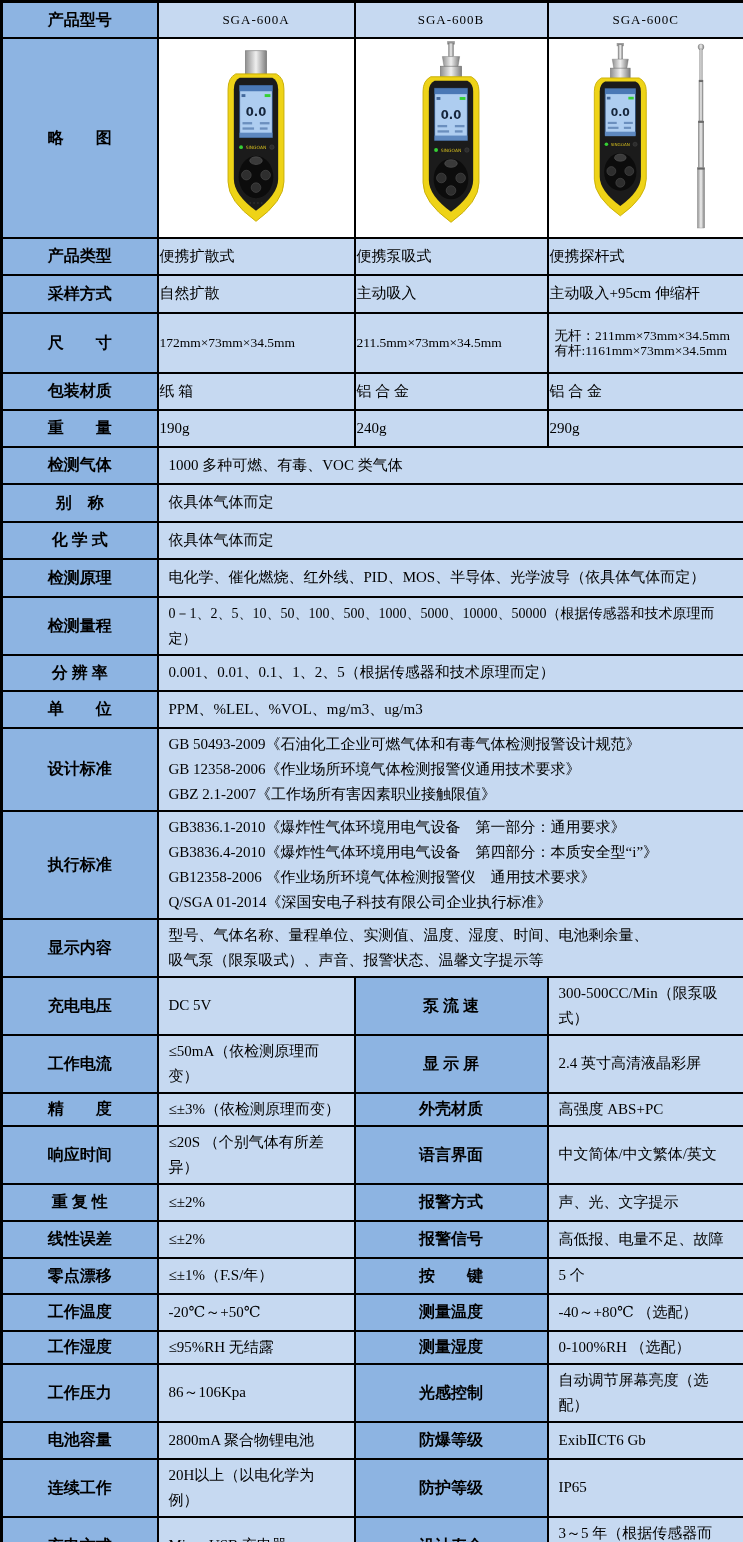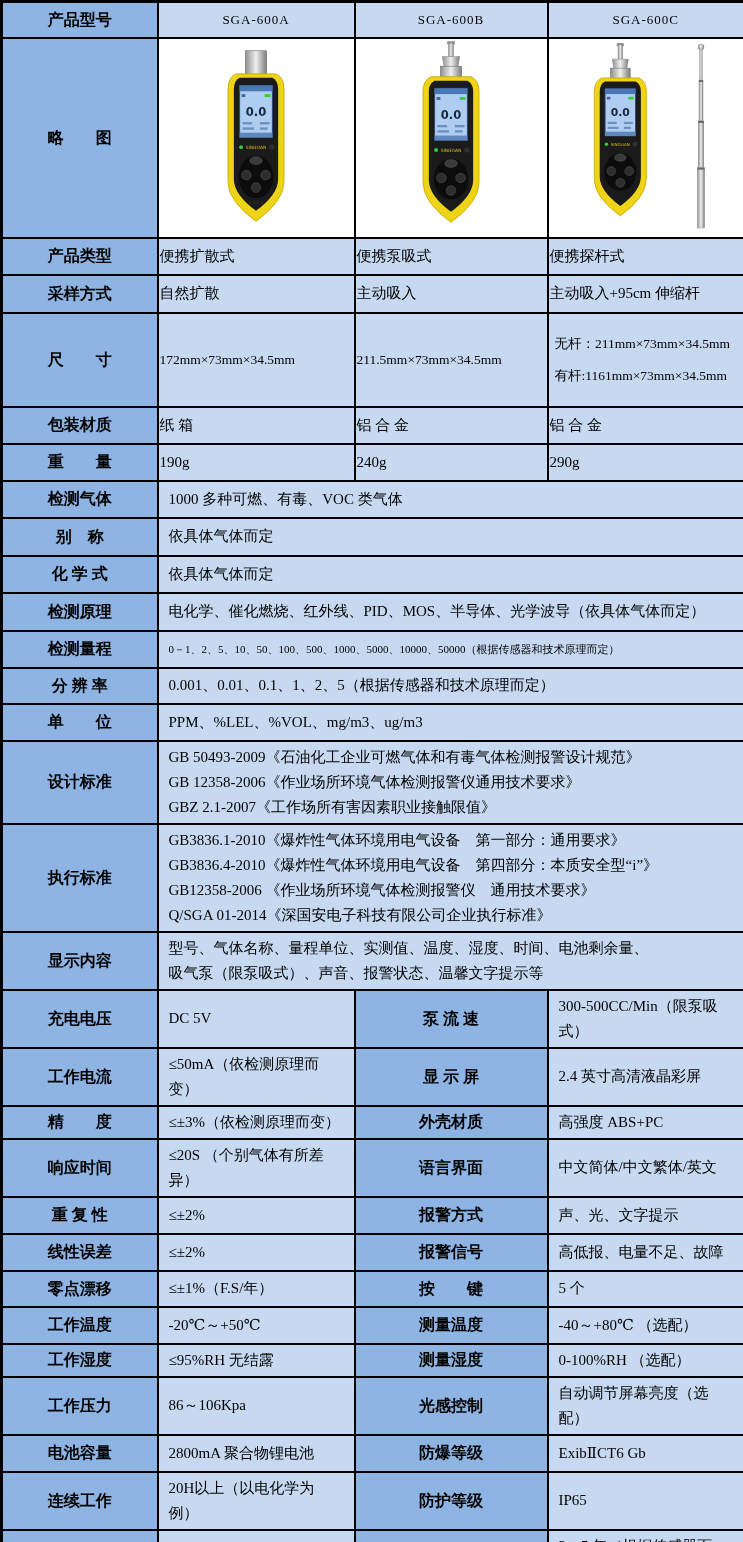--- a/index.html
+++ b/index.html
@@ -166,21 +166,21 @@
 <tr style="height:38px">
   <td class="lbl">采样方式</td>
   <td class="val center">自然扩散</td>
   <td class="val center">主动吸入</td>
   <td class="val center">主动吸入+95cm 伸缩杆</td>
 </tr>
 <tr style="height:50px">
   <td class="lbl">尺　　寸</td>
   <td class="val center dims">172mm×73mm×34.5mm</td>
   <td class="val center dims">211.5mm×73mm×34.5mm</td>
-  <td class="val left dims" style="line-height:32px;padding:14px 6px;">无杆：211mm×73mm×34.5mm
+  <td class="val left dims" style="line-height:15px;padding:14px 6px;">无杆：211mm×73mm×34.5mm
 有杆:1161mm×73mm×34.5mm</td>
 </tr>
 <tr style="height:37px">
   <td class="lbl">包装材质</td>
   <td class="val center">纸 箱</td>
   <td class="val center">铝 合 金</td>
   <td class="val center">铝 合 金</td>
 </tr>
 <tr style="height:37px">
   <td class="lbl">重　　量</td>
@@ -200,21 +200,21 @@
 <tr style="height:37px">
   <td class="lbl">化 学 式</td>
   <td class="val left" colspan="3">依具体气体而定</td>
 </tr>
 <tr style="height:38px">
   <td class="lbl">检测原理</td>
   <td class="val left" colspan="3">电化学、催化燃烧、红外线、PID、MOS、半导体、光学波导（依具体气体而定）</td>
 </tr>
 <tr style="height:37px">
   <td class="lbl">检测量程</td>
-  <td class="val left" colspan="3" style="font-size:11px;">0－1、2、5、10、50、100、500、1000、5000、10000、50000（根据传感器和技术原理而定）</td>
+  <td class="val left" colspan="3" style="font-size:14px;">0－1、2、5、10、50、100、500、1000、5000、10000、50000（根据传感器和技术原理而定）</td>
 </tr>
 <tr style="height:36px">
   <td class="lbl">分 辨 率</td>
   <td class="val left" colspan="3">0.001、0.01、0.1、1、2、5（根据传感器和技术原理而定）</td>
 </tr>
 <tr style="height:37px">
   <td class="lbl">单　　位</td>
   <td class="val left" colspan="3">PPM、%LEL、%VOL、mg/m3、ug/m3</td>
 </tr>
 <tr style="height:77px">

